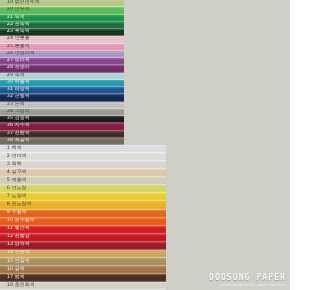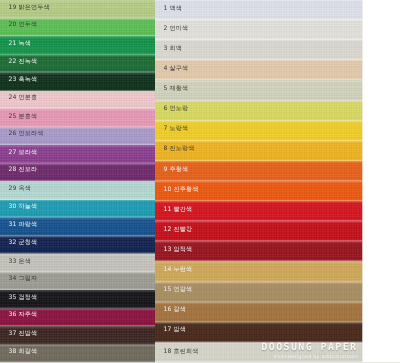--- a/index.html
+++ b/index.html
@@ -5,21 +5,21 @@
 <style>
   html,body{margin:0;padding:0;background:#fff;}
   body{
     font-family:"DejaVu Sans","Liberation Sans",sans-serif;
     width:290px;height:290px;overflow:hidden;
   }
   #sheet{
     position:relative;
     width:290px;height:290px;
     display:flex;
-    flex-direction:row;
+    flex-direction:column;
     background:#cfcfc8;
   }
   .col{
     display:flex;
     flex-direction:column;
     height:290px;
     box-sizing:border-box;
   }
   .col-left{width:124px;}
   .col-right{width:166px;}

